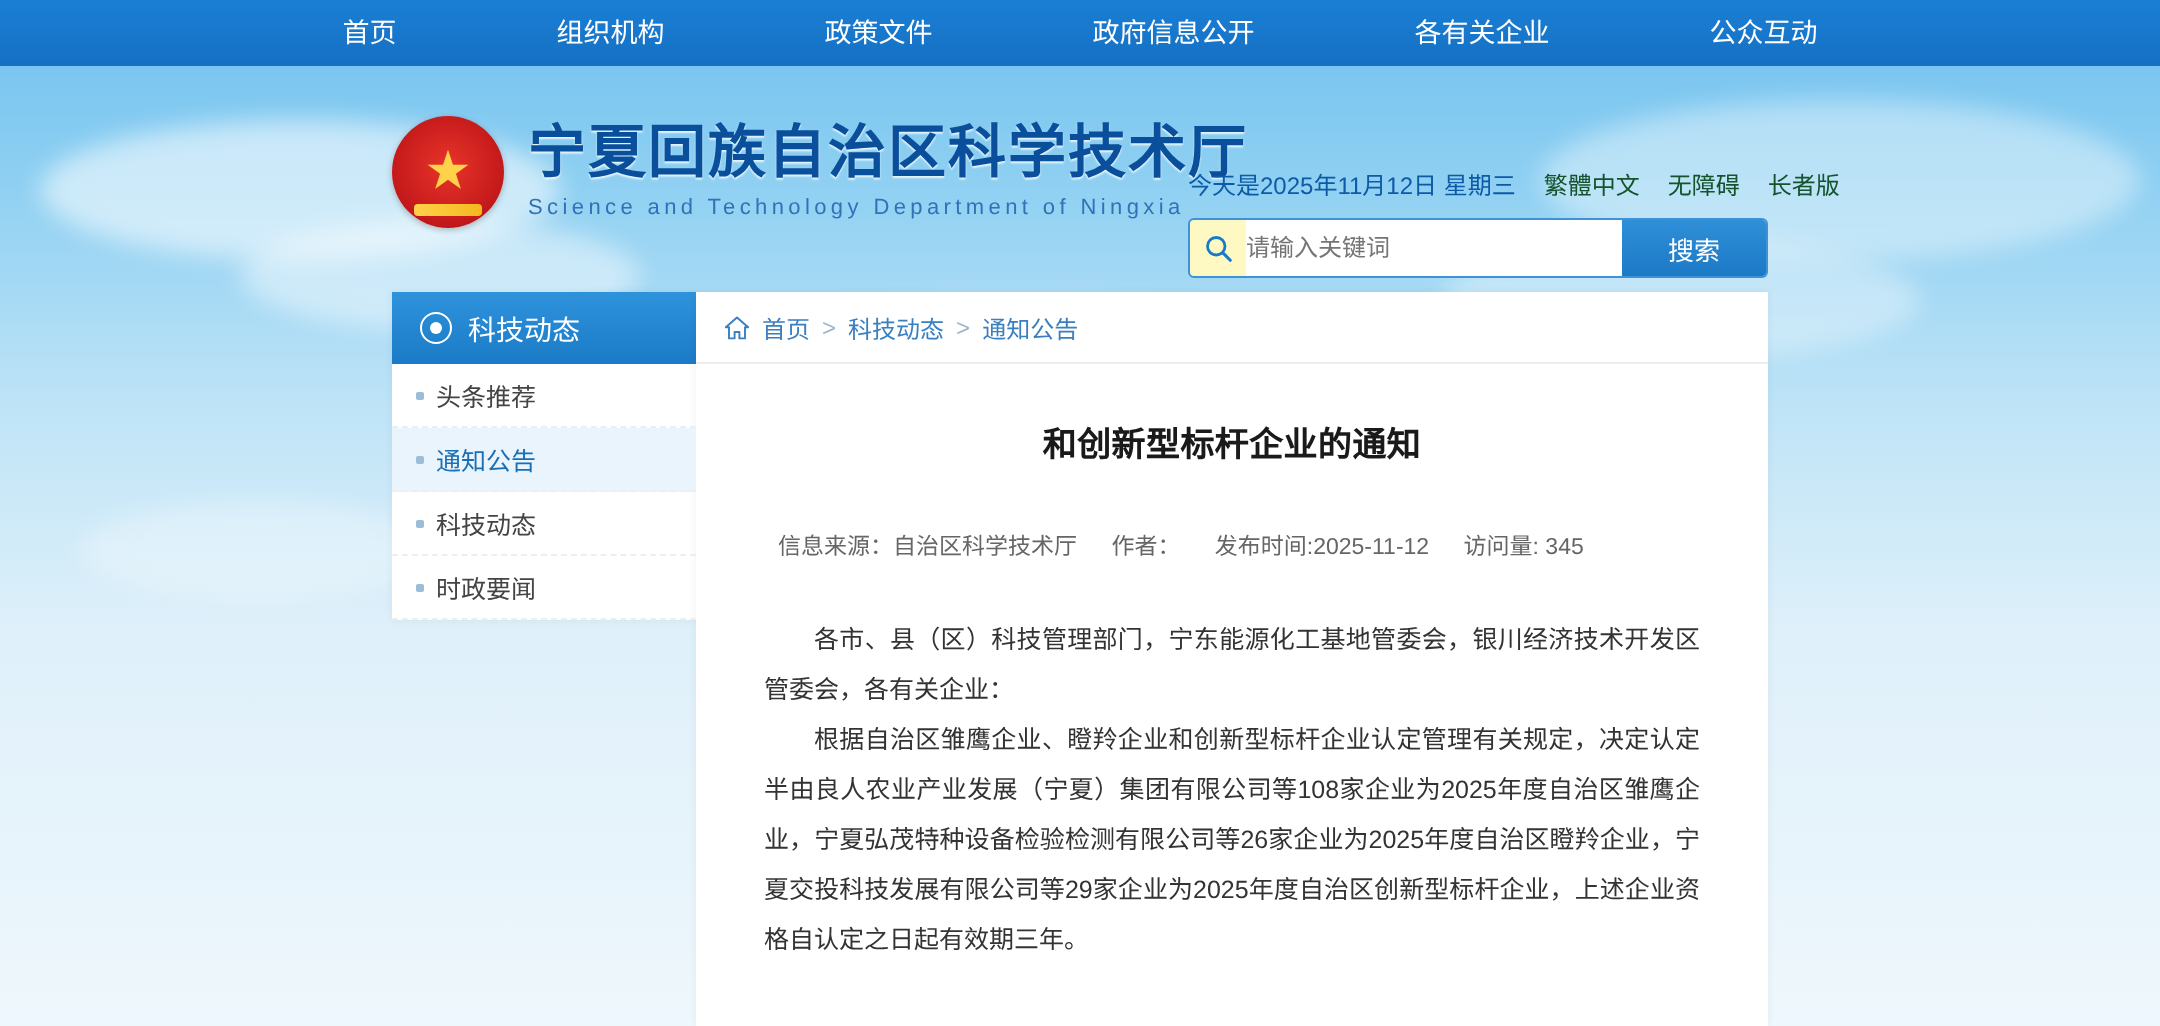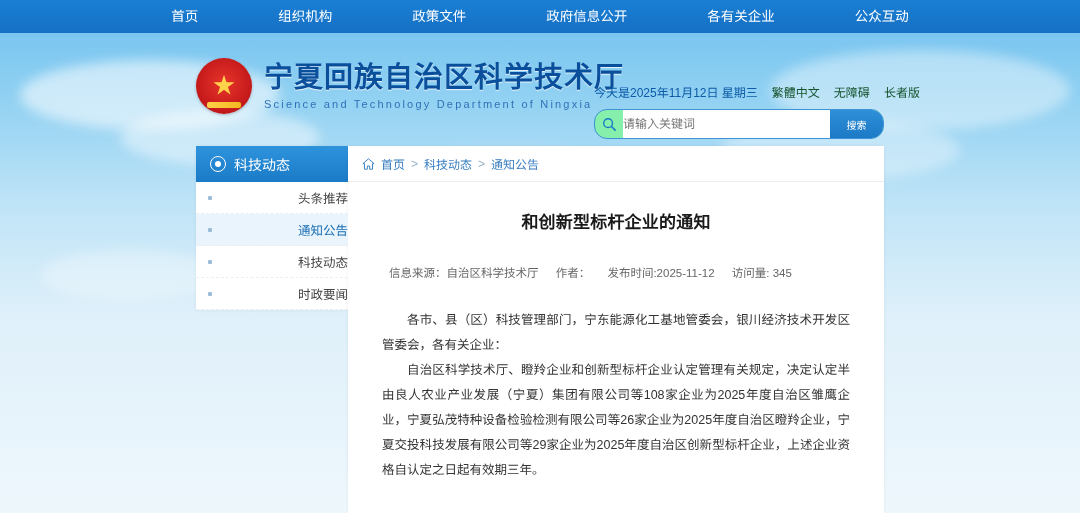--- a/index.html
+++ b/index.html
@@ -75,33 +75,33 @@
     position: absolute; right: 196px; top: 50px; width: 290px;
   }
   .util-line {
     font-size: 12px; color: #0d5aa7; margin-bottom: 9px;
     display: flex; gap: 14px; align-items: center; white-space: nowrap;
   }
   .util-line .date { color: #0d5aa7; }
   .util-line a { color: #14532d; text-decoration: none; }
   .searchbar {
     display: flex; height: 30px; width: 290px;
-    border: 1px solid #3d92d8; border-radius: 13px; overflow: hidden;
-    background: #86efac;
+    border: 1px solid #3d92d8; border-radius: 3px; overflow: hidden;
+    background: #fef9c3;
   }
   .searchbar .mag {
     width: 28px; display: flex; align-items: center; justify-content: center;
   }
   .searchbar input {
     flex: 1; border: none; outline: none; font-size: 12px; color: #999;
     font-family: "Liberation Sans", sans-serif;
   }
   .searchbar button {
-    width: 53px; border: none; background: linear-gradient(180deg,#2f8fd8,#1c79c6);
-    color: #fff; font-size: 10px; cursor: pointer;
+    width: 72px; border: none; background: linear-gradient(180deg,#2f8fd8,#1c79c6);
+    color: #fff; font-size: 13px; cursor: pointer;
     font-family: "Liberation Sans", sans-serif;
   }
 
   
   .container {
     position: relative; z-index: 3;
     width: 688px; margin: 8px auto 0 auto;
     display: flex; align-items: flex-start;
     background: transparent;
     margin-left: 196px;
@@ -122,21 +122,21 @@
   .sb-icon::after {
     content: ""; position: absolute; left: 50%; top: 50%;
     transform: translate(-50%,-50%);
     width: 6px; height: 6px; border-radius: 50%; background: #fff;
   }
   .sidebar ul { list-style: none; }
   .sidebar li {
     height: 32px; display: flex; align-items: center;
     font-size: 12.5px; color: #444; padding-left: 22px;
     border-bottom: 1px dashed #eceff2;
-    position: relative; cursor: pointer; justify-content: flex-end;
+    position: relative; cursor: pointer;
   }
   .sidebar li::before {
     content: ""; position: absolute; left: 12px; top: 50%;
     transform: translateY(-50%);
     width: 4px; height: 4px; background: #9bbdd8; border-radius: 1px;
   }
   .sidebar li.active { background: #eaf3fb; color: #15follow; }
   .sidebar li.active { background: #eaf4fc; color: #1a6fb5; }
 
   .content {
@@ -265,18 +265,18 @@
 
       <div class="art-meta">
         <span>信息来源：自治区科学技术厅</span>
         <span>作者：</span>
         <span>发布时间:2025-11-12</span>
         <span>访问量: 345</span>
       </div>
 
       <div class="art-body">
         <p class="indent">各市、县（区）科技管理部门，宁东能源化工基地管委会，银川经济技术开发区管委会，各有关企业：</p>
-        <p class="indent">自治区科学技术厅、瞪羚企业和创新型标杆企业认定管理有关规定，决定认定半由良人农业产业发展（宁夏）集团有限公司等108家企业为2025年度自治区雏鹰企业，宁夏弘茂特种设备检验检测有限公司等26家企业为2025年度自治区瞪羚企业，宁夏交投科技发展有限公司等29家企业为2025年度自治区创新型标杆企业，上述企业资格自认定之日起有效期三年。</p>
+        <p class="indent">根据自治区雏鹰企业、瞪羚企业和创新型标杆企业认定管理有关规定，决定认定半由良人农业产业发展（宁夏）集团有限公司等108家企业为2025年度自治区雏鹰企业，宁夏弘茂特种设备检验检测有限公司等26家企业为2025年度自治区瞪羚企业，宁夏交投科技发展有限公司等29家企业为2025年度自治区创新型标杆企业，上述企业资格自认定之日起有效期三年。</p>
       </div>
 
     </article>
   </section>
 </main>
 
 </body></html>

